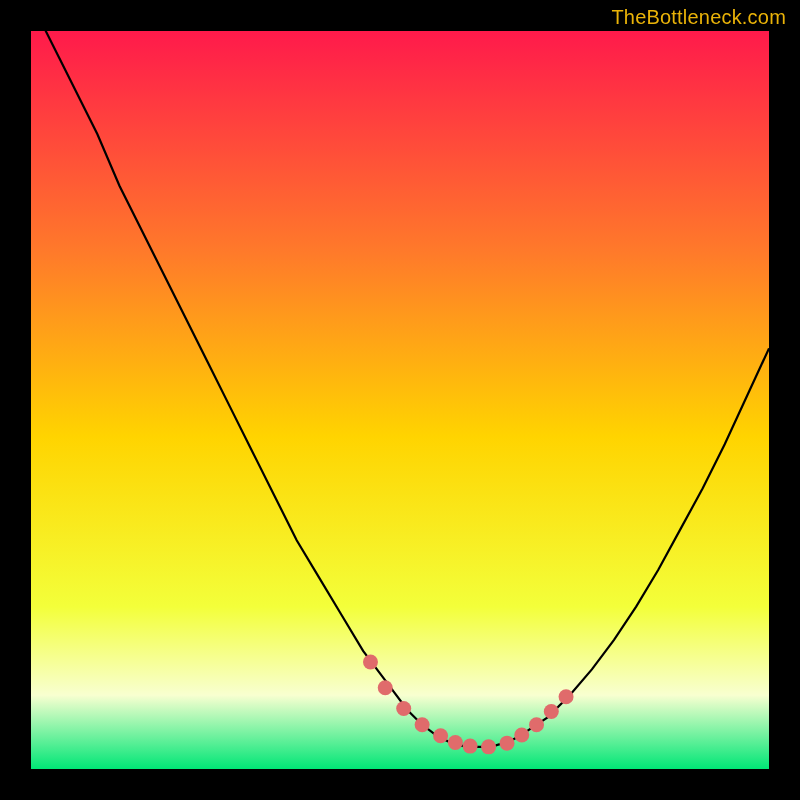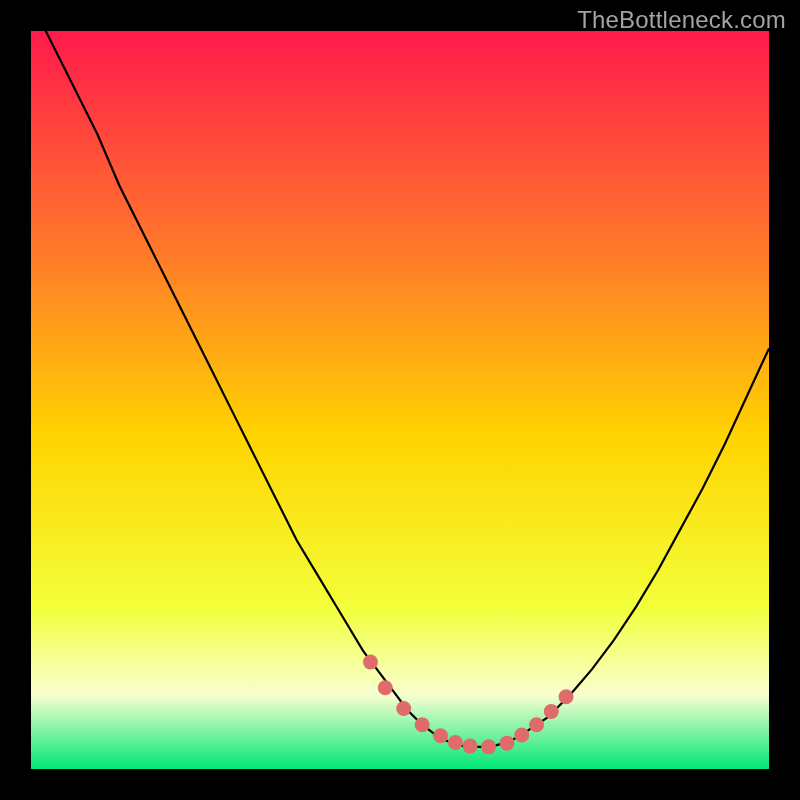--- a/index.html
+++ b/index.html
@@ -24,22 +24,22 @@
     left: 31px;
     top: 31px;
     width: 738px;
     height: 738px;
     overflow: hidden;
   }
   .watermark {
     position: absolute;
     top: 6px;
     right: 14px;
-    color: #a3a3a3;
-    font-size: 24px;
+    color: #eab308;
+    font-size: 20px;
     font-weight: 500;
     letter-spacing: 0.2px;
     user-select: none;
   }
   svg { display: block; }
 </style>
 </head>
 <body>
 
 <div class="frame">

